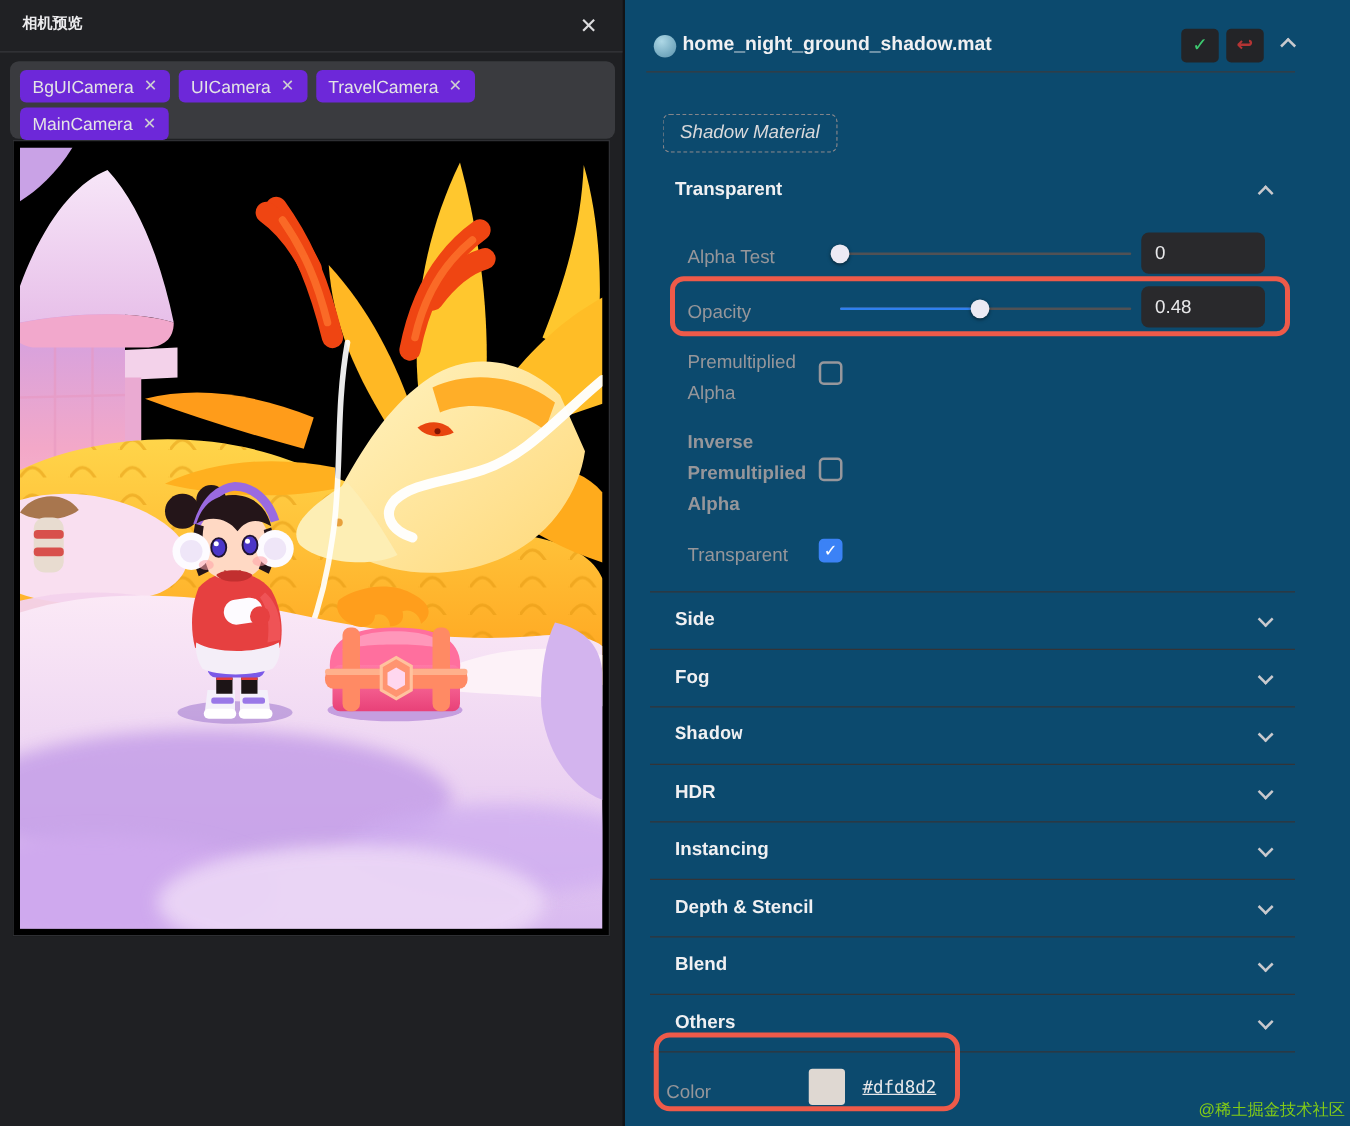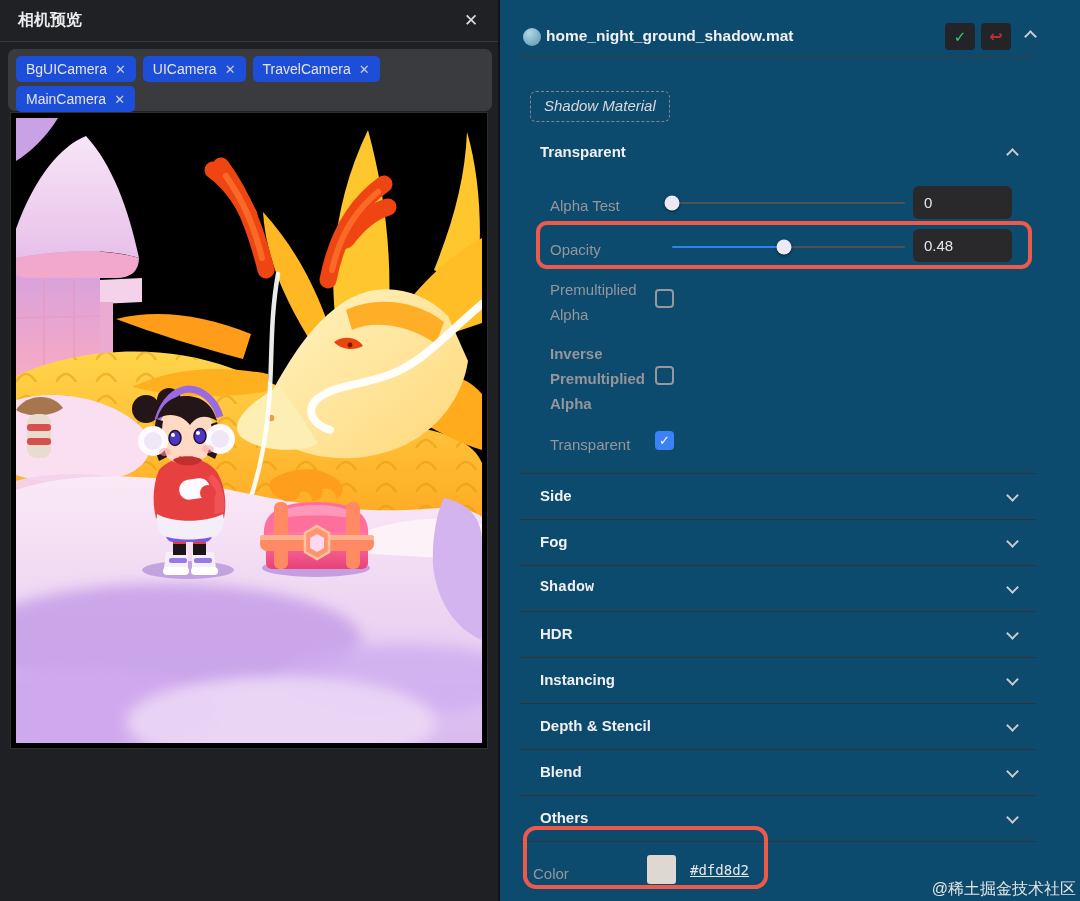--- a/index.html
+++ b/index.html
@@ -7,29 +7,29 @@
   body {
     position:relative; background:#1c1d1f;
     font-family:"Liberation Sans","DejaVu Sans",sans-serif;
     color:#ededf0; -webkit-font-smoothing:antialiased;
   }
   
   .left-panel { position:absolute; left:0; top:0; width:500px; height:901px;
     background:#1f2023; border-right:2px solid #121316; }
   .lp-header { position:absolute; left:0; top:0; width:100%; height:42px;
     background:#202124; border-bottom:1px solid #36373b; }
-  .lp-title { position:absolute; left:18px; top:10px; font-size:16px; font-weight:bold; color:#ebebed; }
+  .lp-title { position:absolute; left:18px; top:10px; font-size:12px; font-weight:bold; color:#ebebed; }
   .lp-close { position:absolute; left:459px; top:9px; width:24px; height:24px;
     font-size:17px; color:#dcdcde; text-align:center; line-height:24px; cursor:pointer; }
   .filter-box { position:absolute; left:8px; top:49px; width:484px; height:62px;
     background:#3a3b3f; border-radius:7px; }
   .tags { position:absolute; left:0; top:0; width:100%; height:100%;
     display:flex; flex-wrap:wrap; align-content:flex-start; gap:4px 7px; padding:7px 46px 7px 8px; }
   .tag { display:inline-flex; align-items:center; height:26px; padding:0 10px;
-    background:#1d4ed8; border-radius:5px; font-size:14px; color:#e4e4e6; white-space:nowrap; }
+    background:#6d28d9; border-radius:5px; font-size:14px; color:#e4e4e6; white-space:nowrap; }
   .tag .tag-x { margin-left:8px; font-size:13px; color:#cdcdd1; }
   .chev { display:inline-block; width:9px; height:9px;
     border-right:2px solid #c9c9cd; border-bottom:2px solid #c9c9cd; }
   .chev.down { transform:rotate(45deg); }
   .chev.up   { transform:rotate(-135deg); }
   .filter-chev { position:absolute; left:457px; top:74px; }
   .preview-frame { position:absolute; left:10px; top:112px; width:478px; height:637px;
     background:#000; border:1px solid #2e2f33; }
   .preview-frame svg { position:absolute; left:5px; top:5px; }
   
@@ -64,21 +64,21 @@
   .section-row .sec-title { position:absolute; left:20px; top:13px; }
   .section-row .chev { position:absolute; left:488px; top:17px; }
   .sections-end { position:absolute; left:20px; top:841px; width:516px; height:1px; background:#333438; }
   .annotation { position:absolute; border:4px solid #ee5a49; pointer-events:none; }
   .ann-opacity { left:36px; top:221px; width:496px; height:48px; border-radius:11px; }
   .ann-color { left:23px; top:826px; width:245px; height:63px; border-radius:13px; }
   .color-swatch { position:absolute; left:147px; top:855px; width:29px; height:29px;
     border-radius:3px; background:#dfd8d2; cursor:pointer; }
   .color-hex { position:absolute; left:190px; top:862px;
     font-family:"DejaVu Sans Mono","Liberation Mono",monospace; font-size:14px; color:#e8e8ea;text-decoration:underline; }
-  .watermark { position:absolute; right:4px; top:879px; font-size:16px; color:#e5e5e5; }
+  .watermark { position:absolute; right:4px; top:879px; font-size:13px; color:#84cc16; }
 </style>
 </head>
 <body>
 
 <div class="left-panel">
   <div class="lp-header">
     <span class="lp-title">相机预览</span>
     <span class="lp-close">✕</span>
   </div>
 

